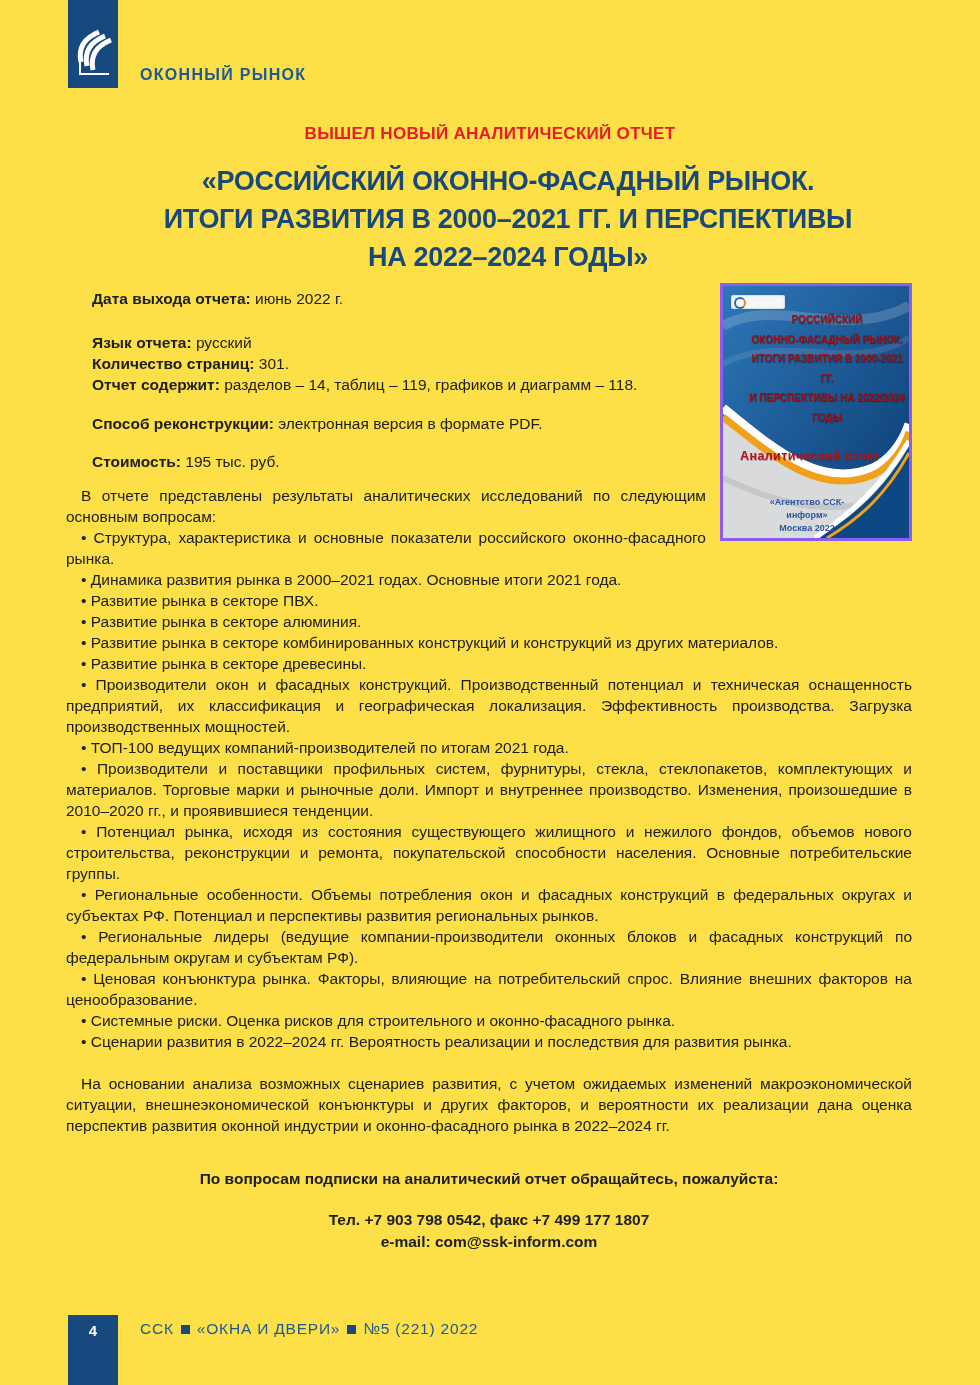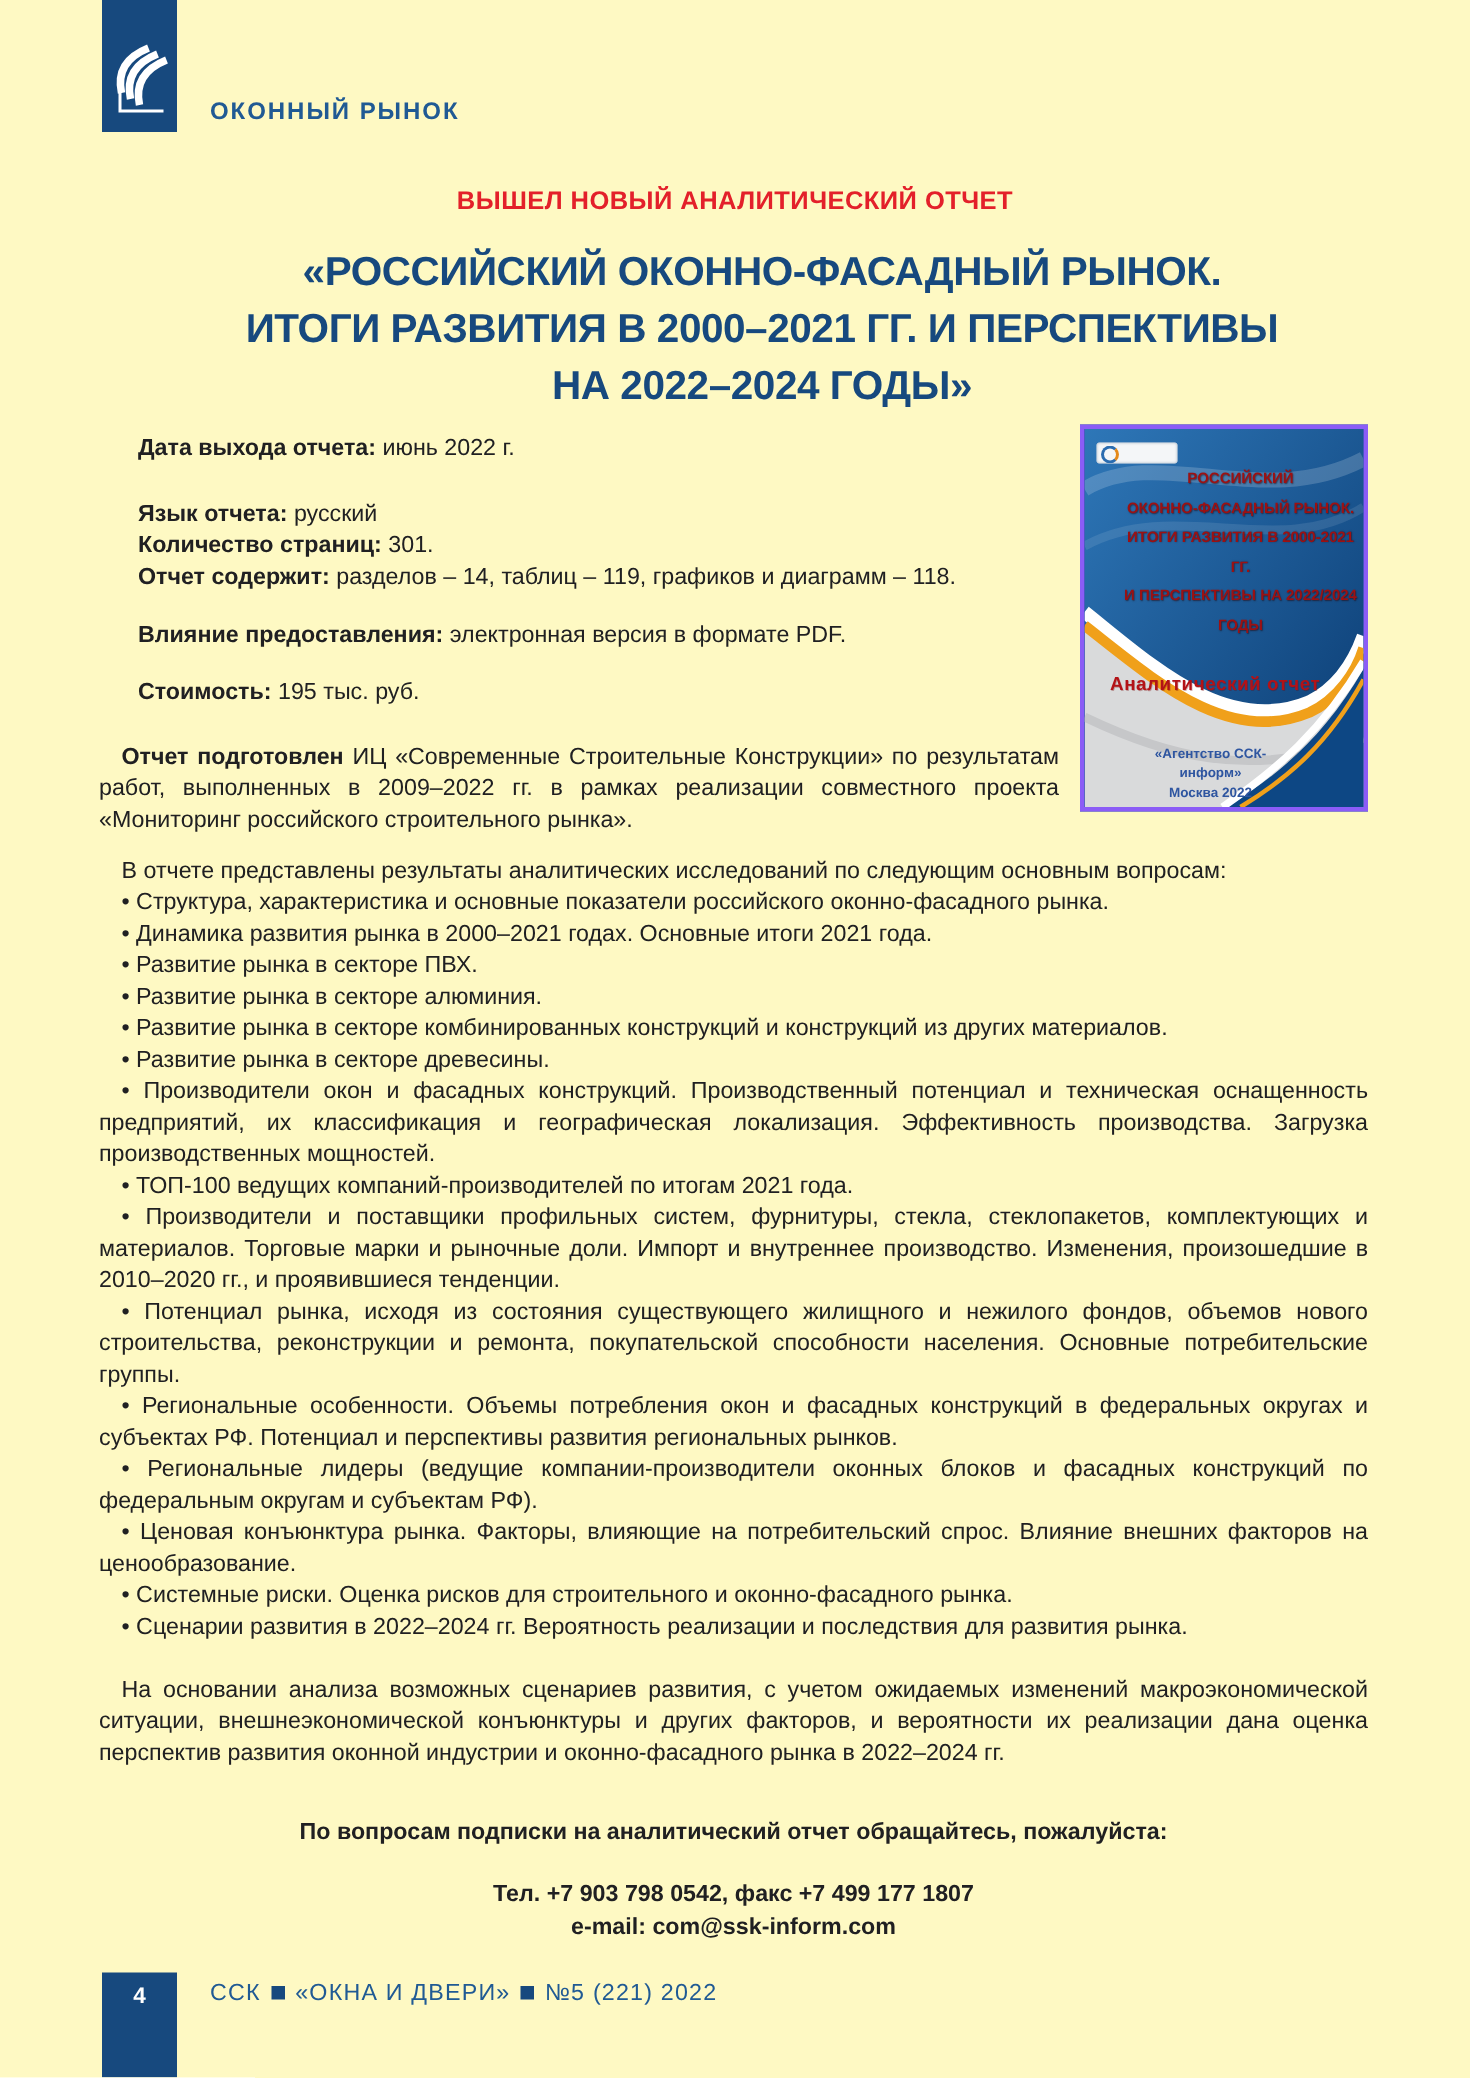--- a/index.html
+++ b/index.html
@@ -1,17 +1,17 @@
 <!DOCTYPE html>
 <html><head>
 <meta charset="utf-8">
 <style>
   html,body { margin:0; padding:0; background:#ffffff; }
   .page {
-    position:relative; width:980px; height:1385px; background:#fef9c3;
+    position:relative; width:980px; height:1385px; background:#fde047;
     font-family:"Liberation Sans", sans-serif; color:#1d1d1f; overflow:hidden;
   }
 
   
   .logo-block { position:absolute; left:68px; top:0; width:50px; height:88px; background:#17497e; }
   .logo-block svg { display:block; }
   .section-label {
     position:absolute; left:140px; top:66px; font-size:16px; font-weight:bold;
     color:#205a94; letter-spacing:1.3px;
   }
@@ -143,25 +143,24 @@
         <div>Москва 2022</div>
       </div>
     </figure>
 
     <p class="detail"><b>Дата выхода отчета:</b> <span>июнь 2022 г.</span></p>
 
     <p class="detail mt-lg"><b>Язык отчета:</b> <span>русский</span></p>
     <p class="detail"><b>Количество страниц:</b> <span>301.</span></p>
     <p class="detail"><b>Отчет содержит:</b> <span>разделов – 14, таблиц – 119, графиков и диаграмм – 118.</span></p>
 
-    <p class="detail mt-md"><b>Влияние предоставления:</b> <span>электронная версия в формате PDF.</span></p>
+    <p class="detail mt-md"><b>Способ реконструкции:</b> <span>электронная версия в формате PDF.</span></p>
 
     <p class="detail mt-sm"><b>Стоимость:</b> <span>195 тыс. руб.</span></p>
 
-    <p class="para prepared"><b>Отчет подготовлен</b> <span>ИЦ «Современные Строительные Конструкции» по результатам работ, выполненных в 2009–2022 гг. в рамках реализации совместного проекта «Мониторинг российского строительного рынка».</span></p>
 
     <p class="para intro">В отчете представлены результаты аналитических исследований по следующим основным вопросам:</p>
     <div class="topics">
         <p>Структура, характеристика и основные показатели российского оконно-фасадного рынка.</p>
         <p>Динамика развития рынка в 2000–2021 годах. Основные итоги 2021 года.</p>
         <p>Развитие рынка в секторе ПВХ.</p>
         <p>Развитие рынка в секторе алюминия.</p>
         <p>Развитие рынка в секторе комбинированных конструкций и конструкций из других материалов.</p>
         <p>Развитие рынка в секторе древесины.</p>
         <p>Производители окон и фасадных конструкций. Производственный потенциал и техническая оснащенность предприятий, их классификация и географическая локализация. Эффективность производства. Загрузка производственных мощностей.</p>

